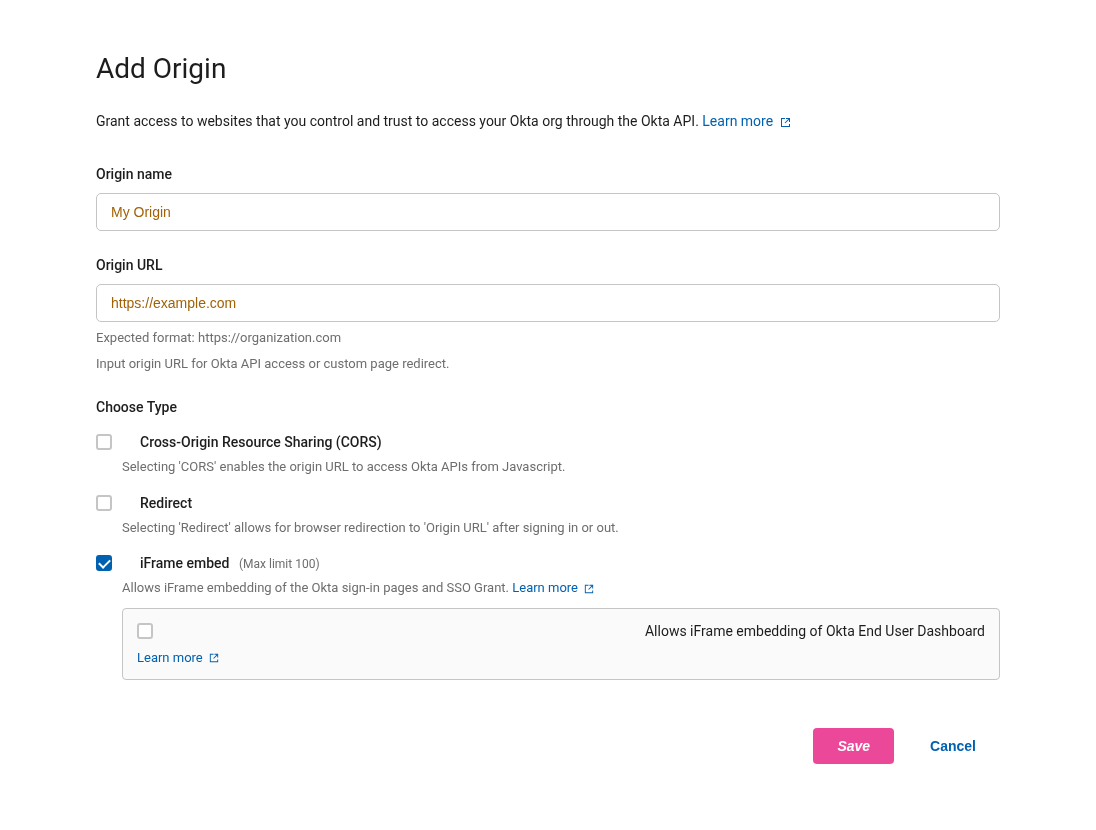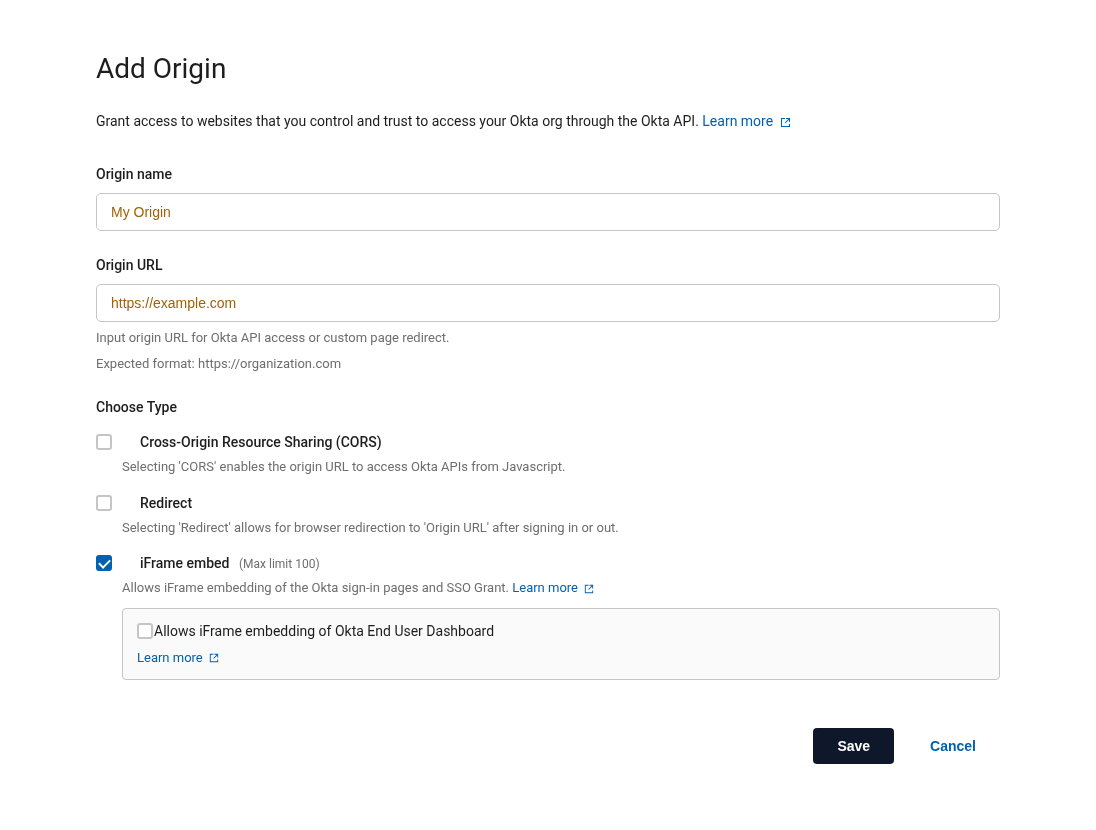--- a/index.html
+++ b/index.html
@@ -140,20 +140,21 @@
       padding: 12px 14px;
       border: 1px solid #c5c5c5;
       border-radius: 4px;
       background: #fafafa;
     }
 
     .iframe-sub-checkbox-item {
       display: flex;
       align-items: flex-start;
       gap: 1px;
+      justify-content: space-between;
     }
 
     .iframe-sub-label {
       font-size: 14px;
       color: #1d1d1d;
     }
 
     .sub-learn-more {
       margin-top: 6px;
       font-size: 13px;
@@ -168,27 +169,28 @@
 
     .button-row {
       display: flex;
       justify-content: flex-end;
       gap: 12px;
       margin-top: 48px;
     }
 
     .btn-save {
       padding: 10px 24px;
-      background: #0f172a;
+      background: #ec4899;
       color: #ffffff;
       border: none;
       border-radius: 4px;
       font-size: 14px;
       font-weight: 600;
       cursor: pointer;
+      font-style: italic;
     }
 
     .btn-cancel {
       padding: 10px 24px;
       background: transparent;
       color: #0061b0;
       border: none;
       border-radius: 4px;
       font-size: 14px;
       font-weight: 600;
@@ -220,22 +222,22 @@
   </p>
 
   <div class="form-group">
     <label class="form-label">Origin name</label>
     <input type="text" class="form-input" value="My Origin" style="">
   </div>
 
   <div class="form-group">
     <label class="form-label">Origin URL</label>
     <input type="text" class="form-input" value="https://example.com" style="">
+    <p class="helper-text">Expected format: https://organization.com</p>
     <p class="helper-text">Input origin URL for Okta API access or custom page redirect.</p>
-    <p class="helper-text">Expected format: https://organization.com</p>
   </div>
 
   <div>
     <div class="choose-type-label">Choose Type</div>
 
     <div class="checkbox-group">
       <div class="checkbox-item">
         <input type="checkbox" class="checkbox-input" id="cors-checkbox" style="">
         <label class="checkbox-label" for="cors-checkbox">Cross-Origin Resource Sharing (CORS)</label>
       </div>

